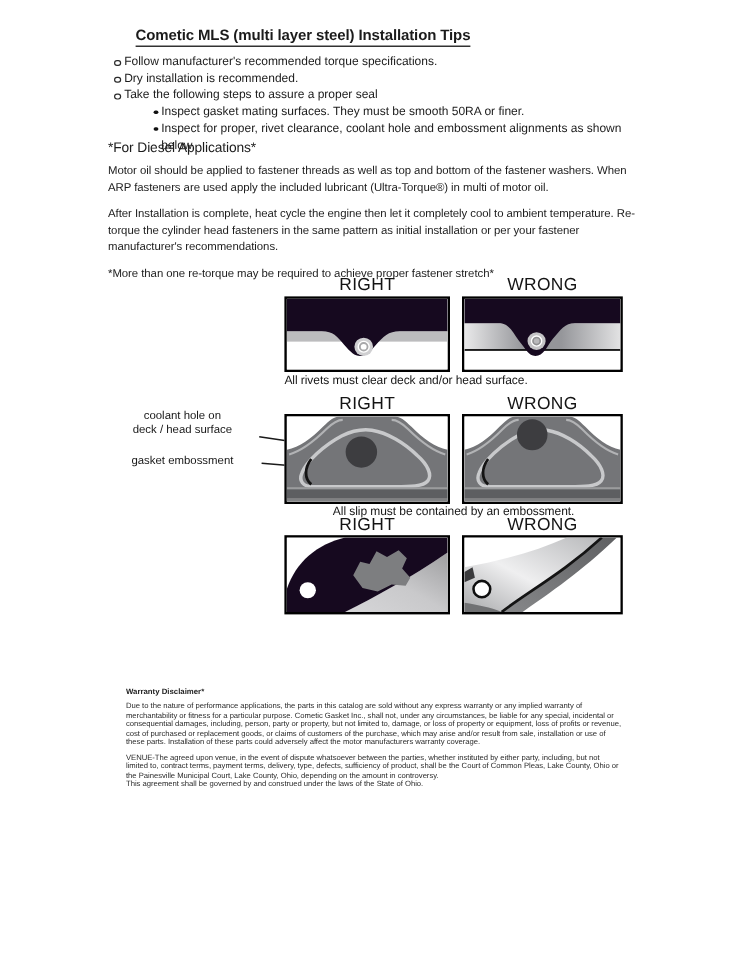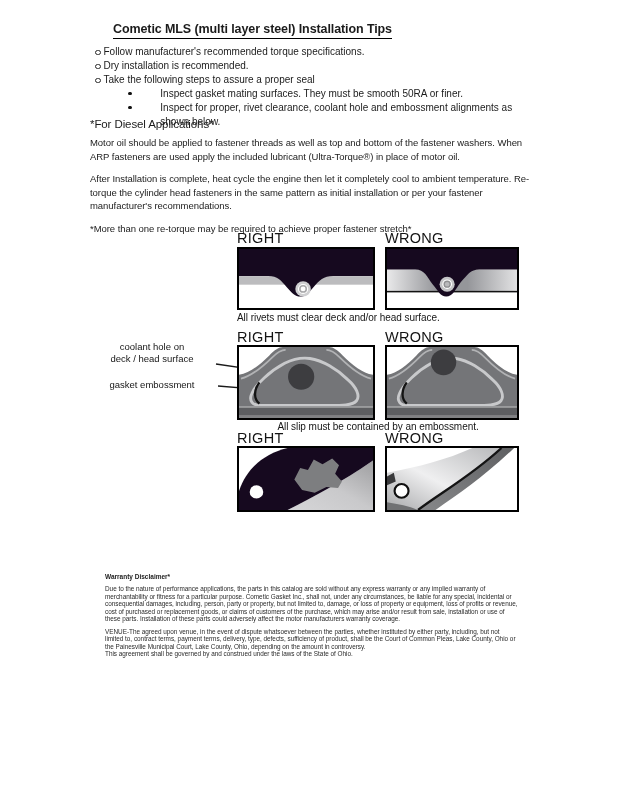--- a/index.html
+++ b/index.html
@@ -8,35 +8,35 @@
     font-family:"Liberation Sans", sans-serif;color:#1b1b1b;
   }
   
   .title{
     position:absolute;left:113px;top:22px;margin:0;
     font-size:12.5px;font-weight:bold;letter-spacing:-0.1px;
     border-bottom:1.5px solid #000;padding-bottom:2px;display:inline-block;
   }
   .tips{position:absolute;left:95px;top:45px;width:440px;font-size:10px;line-height:14px;}
   .tip-row{display:flex;align-items:flex-start;}
-  .tip-row.sub{padding-left:33px;gap:26px;}
+  .tip-row.sub{padding-left:33px;}
   .bullet-open{
     flex:0 0 auto;width:3.5px;height:3.5px;border:1px solid #2a2a2a;border-radius:50%;
     margin:4.5px 3px 0 0;
   }
   .bullet-filled{
     flex:0 0 auto;width:3.8px;height:3.8px;background:#111;border-radius:50%;
     margin:4.6px 2.5px 0 0;
   }
   
   .diesel{position:absolute;left:90px;top:118px;width:445px;}
   .diesel h2{margin:0 0 6px 0;font-size:11.5px;font-weight:normal;letter-spacing:-0.1px;}
   .diesel p{margin:0 0 9px 0;font-size:9.5px;line-height:13.5px;letter-spacing:-0.05px;}
   
-  .rw-label{position:absolute;font-size:14.5px;letter-spacing:0.3px;color:#141414;text-align:left;}
+  .rw-label{position:absolute;font-size:14.5px;letter-spacing:0.3px;color:#141414;text-align:center;}
   .panel{position:absolute;border:2px solid #000;box-sizing:border-box;background:#fff;}
   .panel svg{display:block;width:100%;height:100%;}
   .caption{position:absolute;font-size:10px;line-height:12.5px;color:#161616;letter-spacing:-0.05px;}
   .caption.center{text-align:center;}
   .prewrap{white-space:pre-line;}
   .side-label{position:absolute;width:124px;text-align:center;font-size:9.5px;line-height:11.5px;color:#161616;}
   .leader-svg{position:absolute;left:90px;top:335px;width:220px;height:60px;}
   
   .legal{position:absolute;left:105px;top:573px;width:413px;}
   .legal h3{margin:0 0 5px 0;font-size:6.5px;font-weight:bold;color:#222;}
@@ -68,21 +68,21 @@
       <span>Inspect gasket mating surfaces.  They must be smooth 50RA or finer.</span>
     </div>
     <div class="tip-row sub">
       <span class="bullet-filled"></span>
       <span>Inspect for proper, rivet clearance, coolant hole and embossment alignments as shown below.</span>
     </div>
   </div>
 
   <div class="diesel">
     <h2>*For Diesel Applications*</h2>
-    <p>Motor oil should be applied to fastener threads as well as top and bottom of the fastener washers. When ARP fasteners are used apply the included lubricant (Ultra-Torque®) in place of motor oil.</p>
+    <p>Motor oil should be applied to fastener threads as well as top and bottom of the fastener washers. When ARP fasteners are used apply the included lubricant (Ultra-Torque®) in multi of motor oil.</p>
     <p>After Installation is complete, heat cycle the engine then let it completely cool to ambient temperature. Re-torque the cylinder head fasteners in the same pattern as initial installation or per your fastener manufacturer's recommendations.</p>
     <p>*More than one re-torque may be required to achieve proper fastener stretch*</p>
   </div>
 
   <div class="rw-label" style="left:237px;top:230px;width:138px;">RIGHT</div>
   <div class="rw-label" style="left:385px;top:230px;width:134px;">WRONG</div>
 
   <div class="panel" style="left:237px;top:247px;width:138px;height:63px;">
     <svg viewBox="0 0 138 62" preserveAspectRatio="none">
       <rect x="0" y="0" width="138" height="62" fill="#ffffff"></rect>

